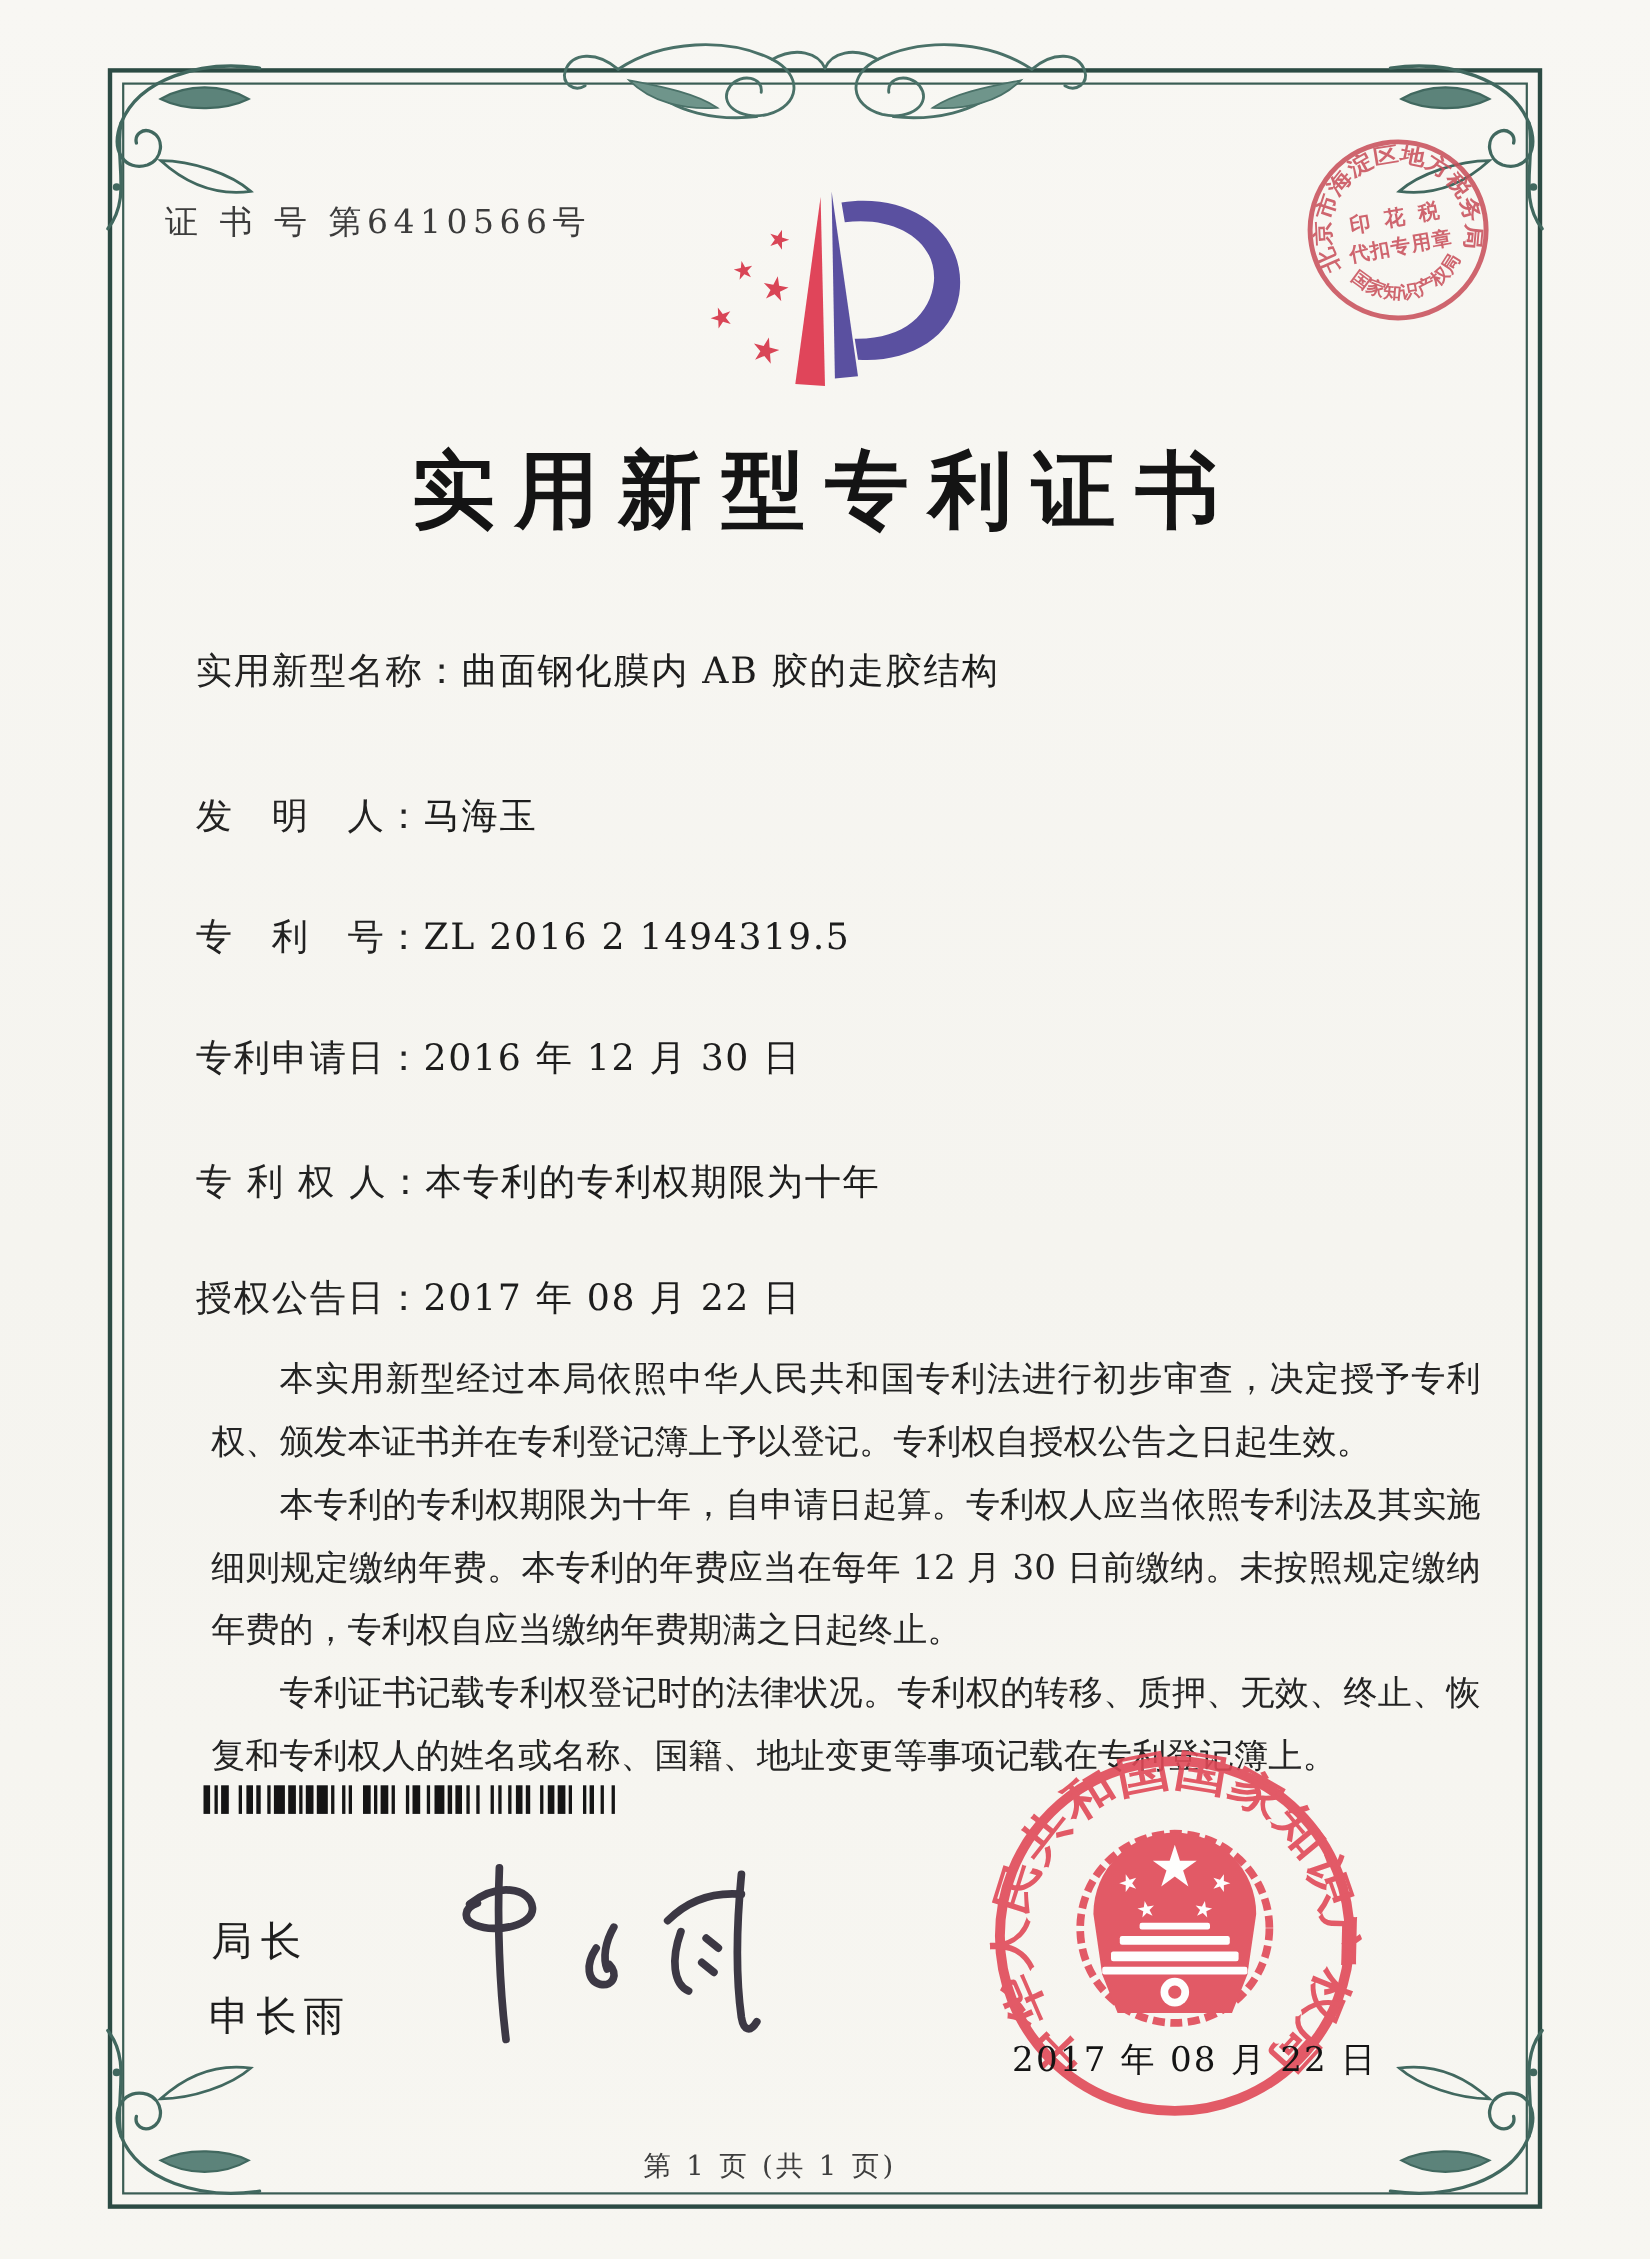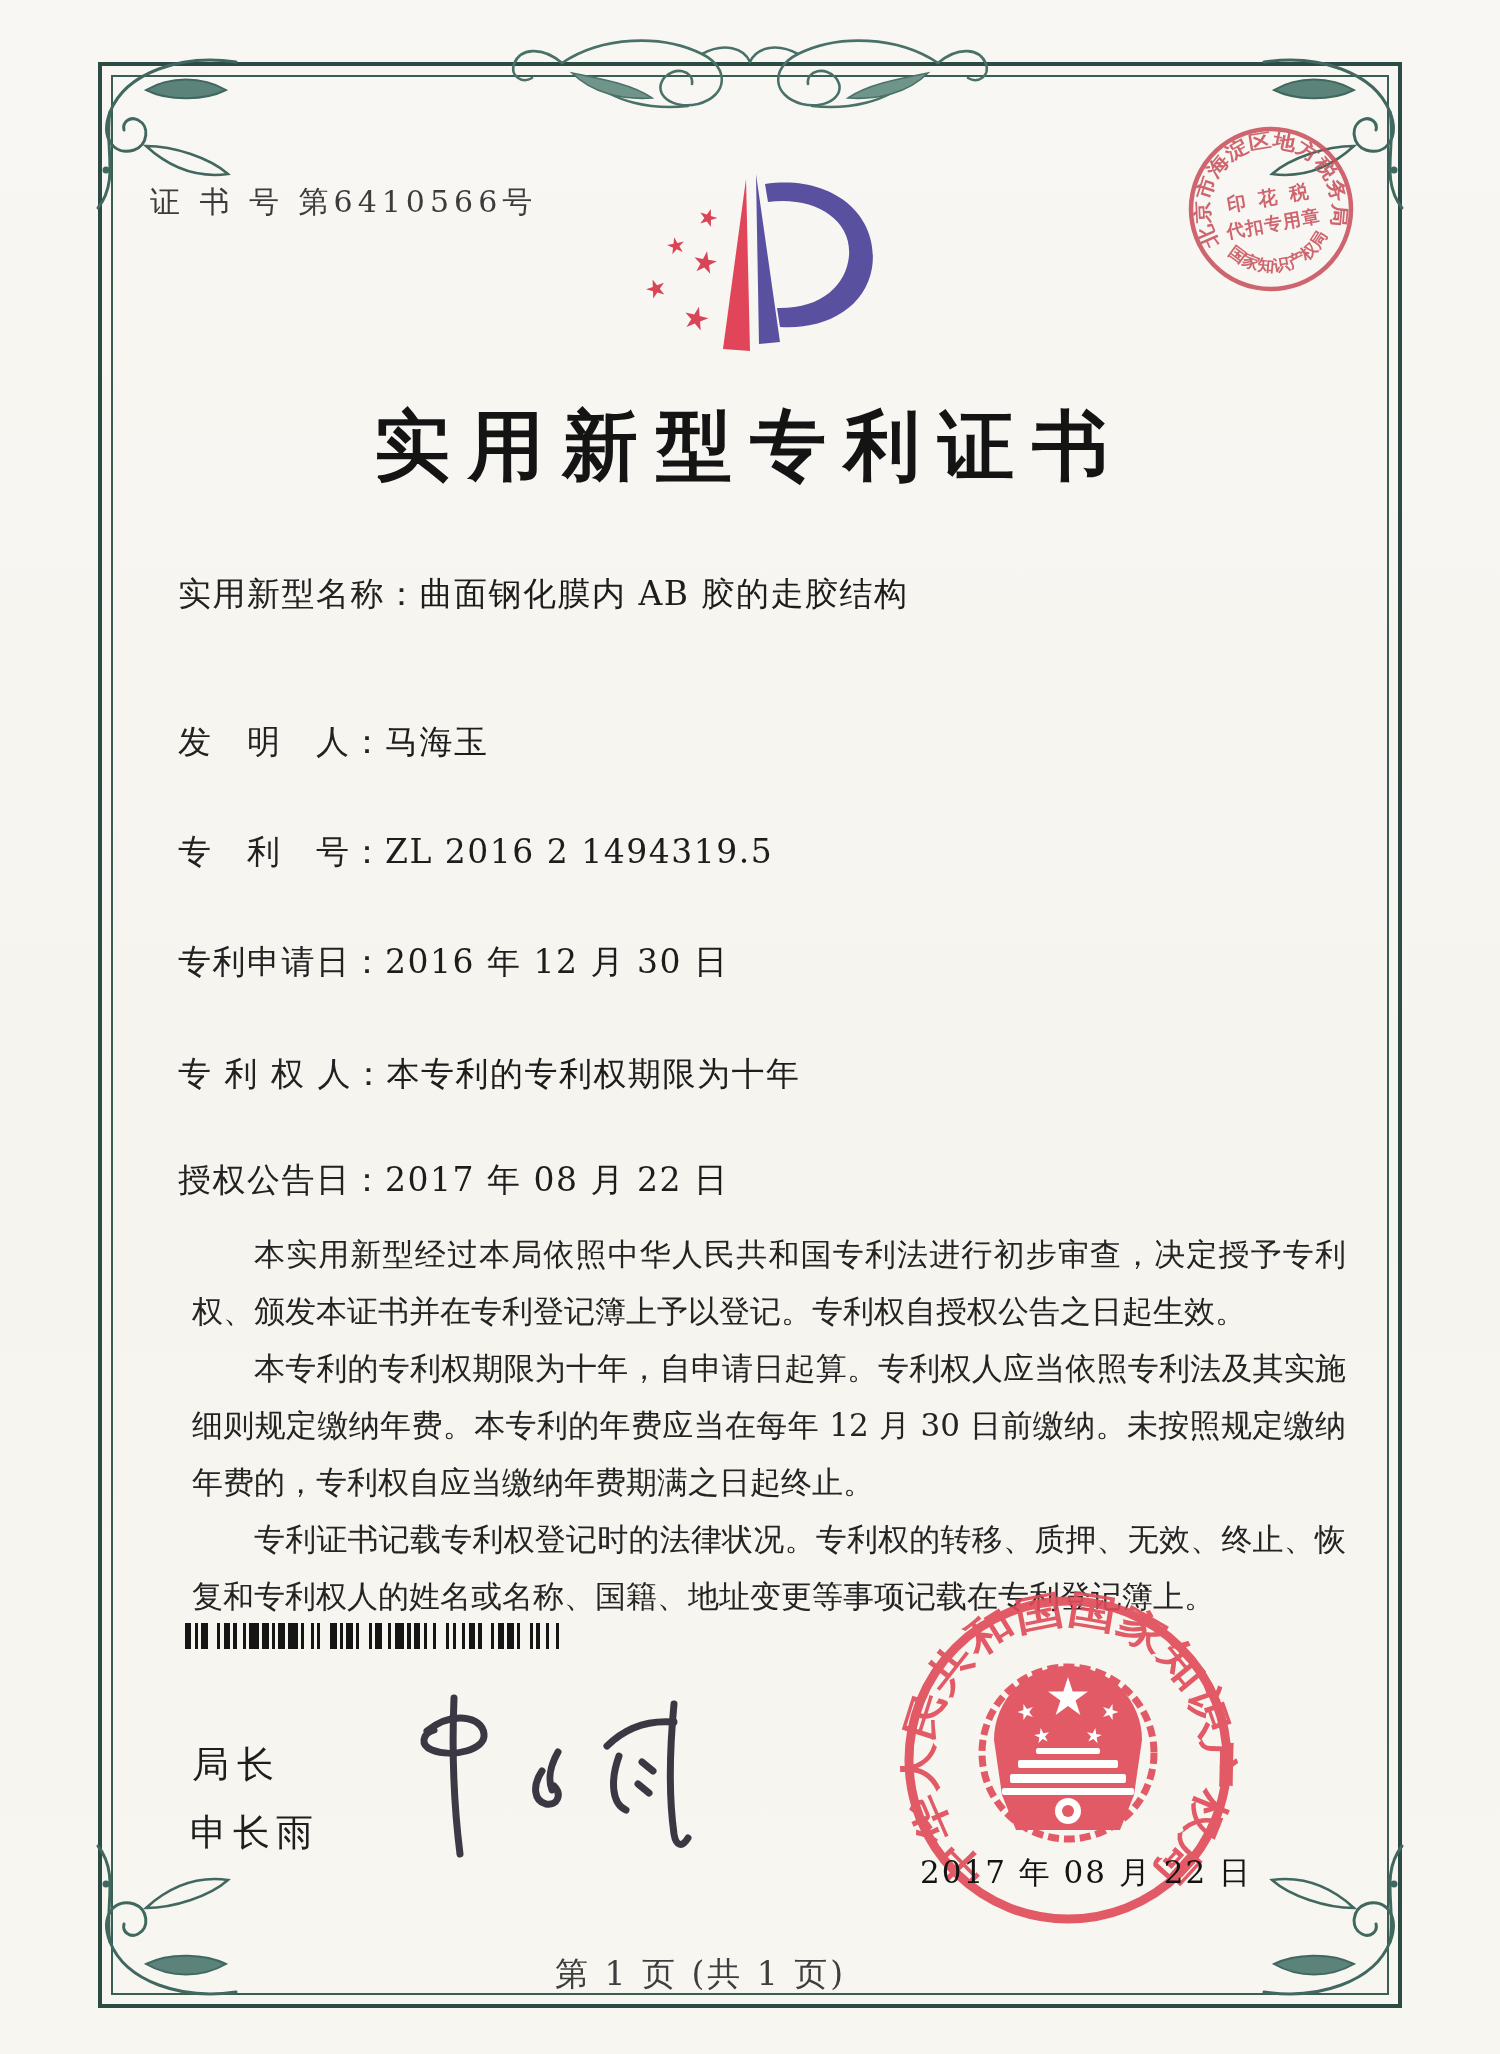--- a/index.html
+++ b/index.html
@@ -33,21 +33,21 @@
   .barcode span{height:100%;flex:0 0 auto;}
   .sig-title{position:absolute;left:192px;top:1740px;font-size:37px;letter-spacing:8px;
     font-family:"Liberation Sans","DejaVu Sans",sans-serif;color:#1e1e1e;}
   .sig-name{position:absolute;left:190px;top:1808px;font-size:37px;letter-spacing:6px;
     font-family:"Liberation Sans","DejaVu Sans",sans-serif;color:#1e1e1e;}
   .signature-svg{position:absolute;left:382px;top:1686px;}
   .seal-big{position:absolute;left:898px;top:1590px;}
   .seal-date{position:absolute;left:920px;top:1852px;font-size:31px;letter-spacing:2px;color:#141414;white-space:pre;}
   .stamp-small{position:absolute;left:1176px;top:114px;transform:rotate(-10deg);}
   .page-footer{position:absolute;left:555px;top:1952px;width:290px;text-align:center;
-    font-size:33px;letter-spacing:3px;color:#3e3e3e;white-space:pre;}
+    font-size:25px;letter-spacing:3px;color:#3e3e3e;white-space:pre;}
   .seal-text{font-family:"DejaVu Serif","Liberation Serif",serif;font-weight:bold;}
 </style>
 </head>
 <body>
 
 <div class="page">
 
   <div class="frame-outer"></div>
   <div class="frame-inner"></div>
 
@@ -101,21 +101,21 @@
       <use href="#star" transform="translate(28,143) rotate(-20) scale(1.0)"></use>
       <use href="#star" transform="translate(68,173) rotate(14) scale(1.25)"></use>
     </g>
     <polygon points="118,33 95,203 122,205" fill="#e0455a"></polygon>
     <polygon points="128,28 131,198 152,196" fill="#5a50a0"></polygon>
     <path d="M137,38 C205,28 252,70 244,122 C237,163 196,184 152,181 L149,162 C193,163 218,140 221,110 C224,73 186,50 140,56 Z" fill="#5a50a0"></path>
   </svg>
 
   <div class="title">实用新型专利证书</div>
 
-  <div class="field" style="top:572px"><span>实用新型名称：</span><span class="fvalue">曲面钢化膜内 AB 胶的走胶结构</span></div>
+  <div class="field" style="top:588px"><span>实用新型名称：</span><span class="fvalue">曲面钢化膜内 AB 胶的走胶结构</span></div>
   <div class="field" style="top:720px"><span>发　明　人：</span><span class="fvalue">马海玉</span></div>
   <div class="field" style="top:830px"><span>专　利　号：</span><span class="fvalue">ZL 2016 2 1494319.5</span></div>
   <div class="field" style="top:940px"><span>专利申请日：</span><span class="fvalue">2016 年 12 月 30 日</span></div>
   <div class="field" style="top:1052px"><span>专 利 权 人：</span><span class="fvalue">本专利的专利权期限为十年</span></div>
   <div class="field" style="top:1158px"><span>授权公告日：</span><span class="fvalue">2017 年 08 月 22 日</span></div>
 
   <div class="body-text">
     <p>本实用新型经过本局依照中华人民共和国专利法进行初步审查，决定授予专利权、颁发本证书并在专利登记簿上予以登记。专利权自授权公告之日起生效。</p>
     <p>本专利的专利权期限为十年，自申请日起算。专利权人应当依照专利法及其实施细则规定缴纳年费。本专利的年费应当在每年 12 月 30 日前缴纳。未按照规定缴纳年费的，专利权自应当缴纳年费期满之日起终止。</p>
     <p>专利证书记载专利权登记时的法律状况。专利权的转移、质押、无效、终止、恢复和专利权人的姓名或名称、国籍、地址变更等事项记载在专利登记簿上。</p>

